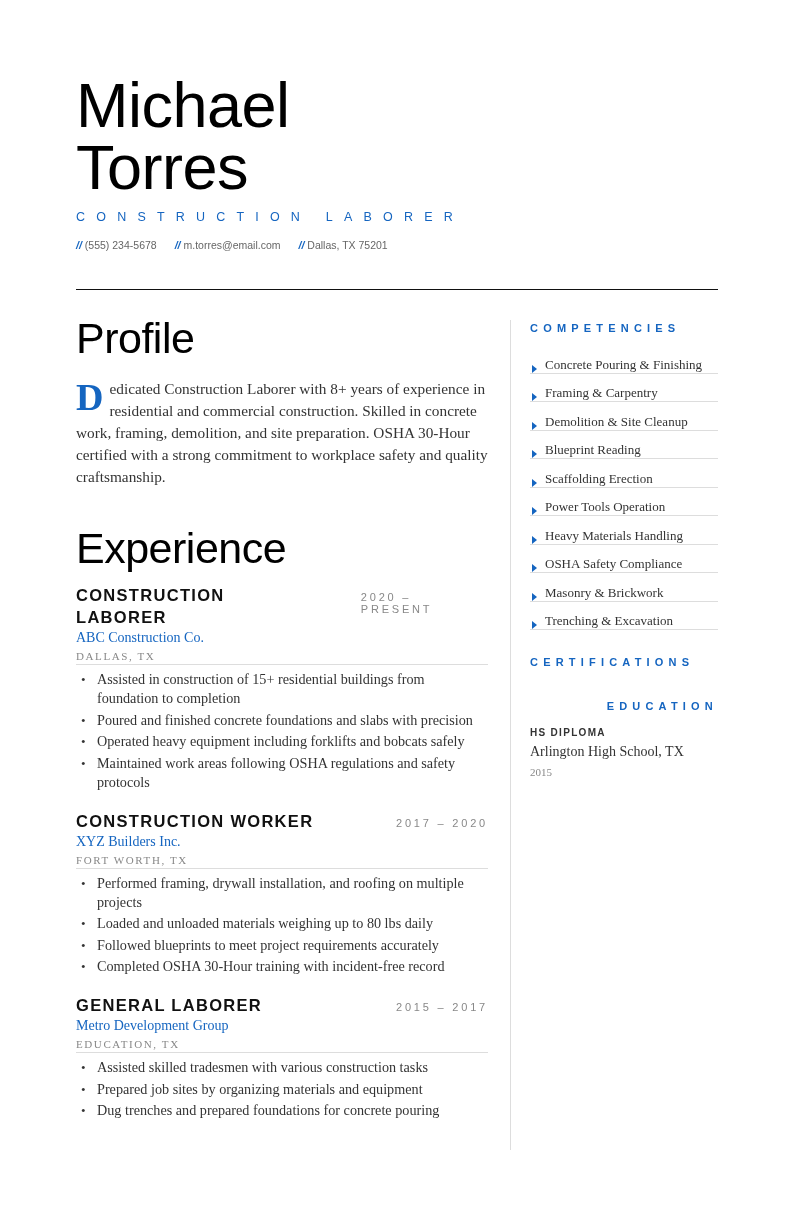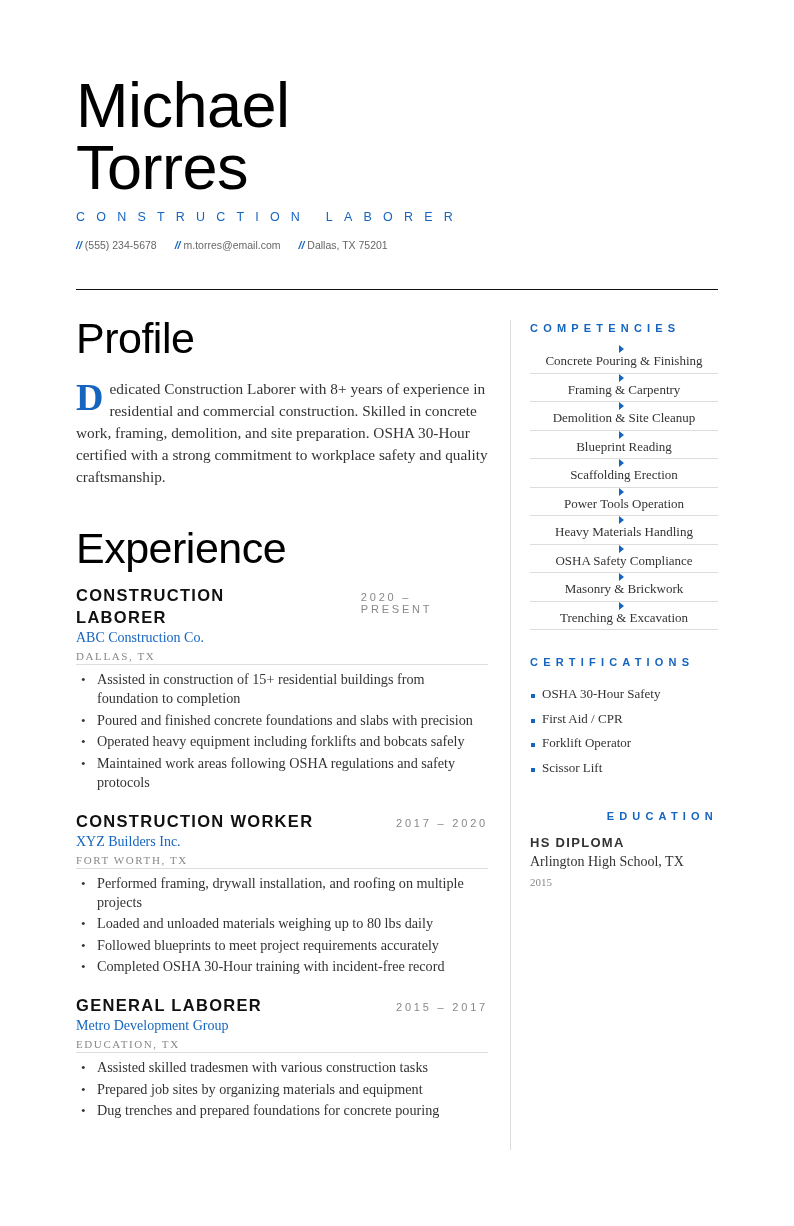--- a/index.html
+++ b/index.html
@@ -30,28 +30,28 @@
     .location { font-family: "Liberation Serif", serif; font-size: 11px; letter-spacing: 1.6px; color: #888; line-height: 16px; border-bottom: 1px solid #ddd; }
     .bullets { list-style: none; margin-top: 5px; }
     .bullets li { position: relative; padding-left: 21px; font-family: "Liberation Serif", serif; font-size: 14.2px; line-height: 19px; color: #333; margin-bottom: 2.5px; }
     .bullets li::before { content: "•"; position: absolute; left: 5px; top: 0; color: #333; font-size: 13px; }
 
     .divider { position: absolute; left: 510px; top: 320px; width: 1px; height: 830px; background: #ddd; }
 
     .sidebar { position: absolute; left: 530px; top: 320px; width: 188px; }
     .side-heading { font-family: "Liberation Sans", sans-serif; font-weight: 700; font-size: 11px; letter-spacing: 5.2px; color: #1565c0; line-height: 16px; }
     .comp-list { list-style: none; margin-top: 9px; }
-    .comp-list li { display: flex; align-items: center; height: 28.5px; border-bottom: 1px solid #ddd; font-family: "Liberation Serif", serif; font-size: 13px; color: #333; flex-direction: column; }
+    .comp-list li { display: flex; align-items: flex-end; height: 28.5px; border-bottom: 1px solid #ddd; font-family: "Liberation Serif", serif; font-size: 13px; color: #333; }
     .tri { width: 0; height: 0; border-top: 4px solid transparent; border-bottom: 4px solid transparent; border-left: 5px solid #1565c0; margin: 0 8px 0 2px; flex: none; }
     .cert-heading { margin-top: 24px; }
     .cert-list { list-style: none; margin-top: 12px; }
     .cert-list li { display: flex; align-items: center; height: 24.5px; font-family: "Liberation Serif", serif; font-size: 13px; color: #333; }
     .sq { width: 4px; height: 4px; background: #1565c0; margin: 4px 7px 0 1px; flex: none; }
     .edu-heading { margin-top: 28px; text-align: right; }
-    .edu-degree { margin-top: 10px; font-family: "Liberation Sans", sans-serif; font-weight: 700; font-size: 13px; letter-spacing: 1.3px; color: #333; line-height: 18px; }
+    .edu-degree { margin-top: 10px; font-family: "Liberation Sans", sans-serif; font-weight: 700; font-size: 10px; letter-spacing: 1.3px; color: #333; line-height: 18px; }
     .edu-school { font-family: "Liberation Serif", serif; font-size: 14px; color: #333; line-height: 20px; }
     .edu-year { font-family: "Liberation Serif", serif; font-size: 11px; color: #888; line-height: 20px; }
   </style>
 </head>
 <body>
 
 <div class="header">
   <div class="name-line">Michael</div>
   <div class="name-line">Torres</div>
   <div class="job-title">CONSTRUCTION LABORER</div>
@@ -156,36 +156,18 @@
         <span class="tri"></span>
         <span>Masonry &amp; Brickwork</span>
       </li>
     <li>
         <span class="tri"></span>
         <span>Trenching &amp; Excavation</span>
       </li>
   </ul>
 
   <div class="side-heading cert-heading">CERTIFICATIONS</div>
-  <ul class="cert-list">
-    <li>
-        <span class="sq"></span>
-        <span>OSHA 30-Hour Safety</span>
-      </li>
-    <li>
-        <span class="sq"></span>
-        <span>First Aid / CPR</span>
-      </li>
-    <li>
-        <span class="sq"></span>
-        <span>Forklift Operator</span>
-      </li>
-    <li>
-        <span class="sq"></span>
-        <span>Scissor Lift</span>
-      </li>
-  </ul>
 
   <div class="side-heading edu-heading">EDUCATION</div>
   <div class="edu-degree">HS DIPLOMA</div>
   <div class="edu-school">Arlington High School, TX</div>
   <div class="edu-year">2015</div>
 </div>
 
 </body></html>

